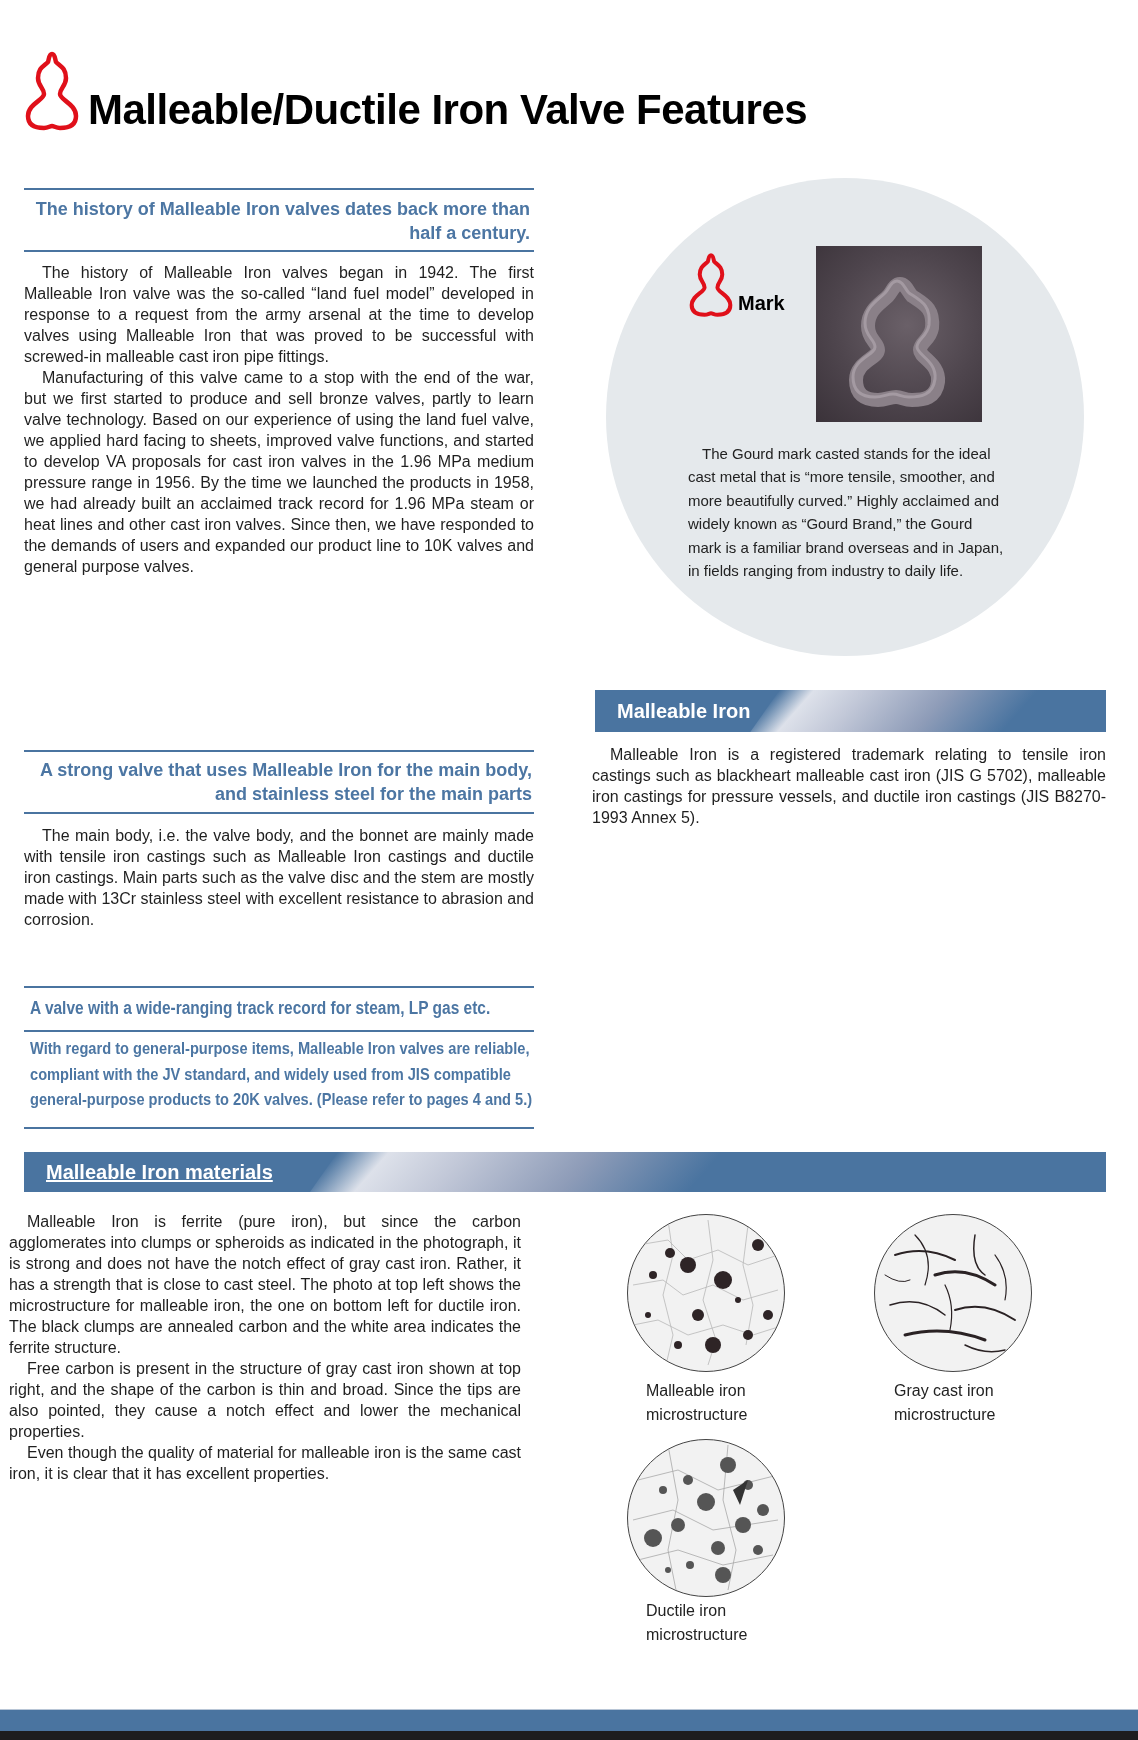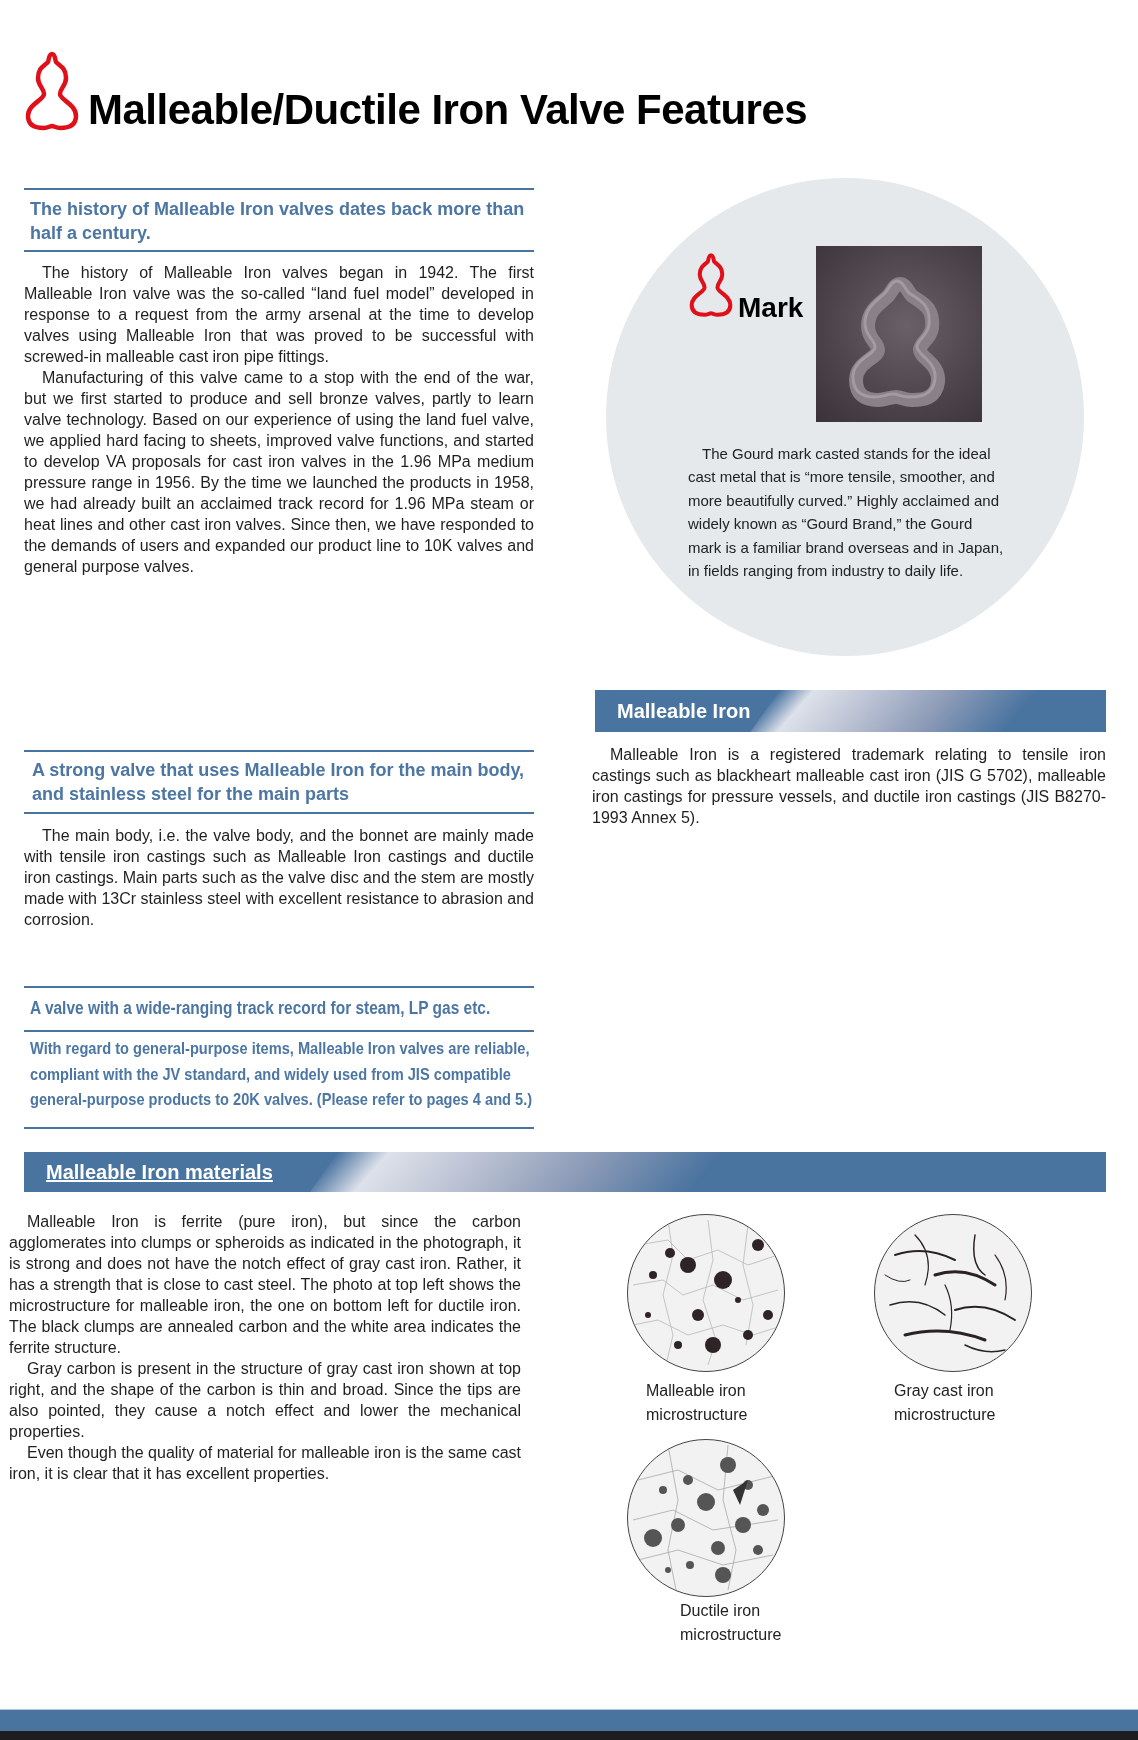--- a/index.html
+++ b/index.html
@@ -13,40 +13,40 @@
   
   .title-logo { left: 24px; top: 50px; width: 56px; height: 82px; }
   .page-title {
     left: 88px; top: 86px; font-size: 42px; font-weight: bold; color: #000;
     letter-spacing: -0.5px; white-space: nowrap; margin: 0;
   }
 
   
   .rule { height: 2px; background: #4a74a0; }
   .subhead {
-    color: #4c76a3; font-weight: bold; font-size: 18px; line-height: 24px; margin: 0;
+    color: #4c76a3; font-weight: bold; font-size: 18px; line-height: 24px; margin: 0; text-align: right;
   }
   .body-text {
     font-size: 16px; line-height: 21px; color: #1f1f1f; text-align: justify; margin: 0;
   }
   .body-text p { margin: 0; text-indent: 18px; }
 
   .condensed {
     font-family: "Liberation Sans", sans-serif; font-weight: bold; color: #4c76a3;
     font-size: 17px; line-height: 25.5px; transform: scaleX(0.86); transform-origin: left top;
     width: 592px;
   }
 
   
   .mark-circle {
     left: 606px; top: 178px; width: 478px; height: 478px; border-radius: 50%;
     background: #e5e9ec;
   }
   .mark-logo { left: 688px; top: 252px; width: 46px; height: 66px; }
-  .mark-label { left: 738px; top: 292px; font-size: 28px; font-weight: bold; color: #000; margin: 0; }
+  .mark-label { left: 738px; top: 292px; font-size: 20px; font-weight: bold; color: #000; margin: 0; }
   .mark-photo {
     left: 816px; top: 246px; width: 166px; height: 176px;
     background: radial-gradient(circle at 55% 45%, #6a6068 0%, #4e454d 55%, #3a3239 100%);
     overflow: hidden;
   }
   .mark-text {
     left: 688px; top: 442px; width: 340px; font-size: 15px; line-height: 23.4px; color: #222; margin: 0;
   }
   .mark-text span { display: block; }
 
@@ -132,21 +132,21 @@
   <p>Malleable Iron is a registered trademark relating to tensile iron castings such as blackheart malleable cast iron (JIS G 5702), malleable iron castings for pressure vessels, and ductile iron castings (JIS B8270-1993 Annex 5).</p>
 </div>
 
 <div class="abs banner" style="left:24px; top:1152px; width:1082px; height:40px;">
   <div class="sweep" style="left:300px; width:420px;"></div>
   <span class="label" style="top:9px; font-size:20px;text-decoration:underline;">Malleable Iron materials</span>
 </div>
 
 <div class="abs body-text" style="left:9px; top:1211px; width:512px;">
   <p>Malleable Iron is ferrite (pure iron), but since the carbon agglomerates into clumps or spheroids as indicated in the photograph, it is strong and does not have the notch effect of gray cast iron. Rather, it has a strength that is close to cast steel. The photo at top left shows the microstructure for malleable iron, the one on bottom left for ductile iron. The black clumps are annealed carbon and the white area indicates the ferrite structure.</p>
-  <p>Gray carbon is present in the structure of gray cast iron shown at top right, and the shape of the carbon is thin and broad. Since the tips are also pointed, they cause a notch effect and lower the mechanical properties.</p>
+  <p>Free carbon is present in the structure of gray cast iron shown at top right, and the shape of the carbon is thin and broad. Since the tips are also pointed, they cause a notch effect and lower the mechanical properties.</p>
   <p>Even though the quality of material for malleable iron is the same cast iron, it is clear that it has excellent properties.</p>
 </div>
 
 <div class="abs micro" style="left:627px; top:1214px;">
   <svg width="156" height="156" viewBox="0 0 156 156">
     <g stroke="#b8b8b8" stroke-width="0.8" fill="none">
       <path d="M10 30 L40 25 L60 45 L90 35 L120 50 L150 40"></path>
       <path d="M5 70 L35 65 L55 80 L85 70 L115 85 L150 75"></path>
       <path d="M5 110 L30 105 L60 120 L95 110 L125 120 L150 112"></path>
       <path d="M40 5 L45 40 L35 80 L45 120 L38 150"></path>
@@ -216,19 +216,19 @@
         <circle cx="60" cy="40" r="5"></circle>
       <circle cx="130" cy="110" r="5"></circle>
         <circle cx="35" cy="50" r="4"></circle>
         <circle cx="62" cy="125" r="4"></circle>
       <circle cx="120" cy="45" r="5"></circle>
         <circle cx="40" cy="130" r="3"></circle>
     </g>
     <path d="M105 50 L120 40 L112 65 Z" fill="#333"></path>
   </svg>
 </div>
-<p class="abs caption" style="left:680px; top:1599px;">
+<p class="abs caption" style="left:646px; top:1599px;">
   <span style="display:block">Ductile iron</span>
   <span style="display:block">microstructure</span>
 </p>
 
 <div class="abs footer-bar"></div>
 <div class="abs footer-dark"></div>
 
 </body></html>

